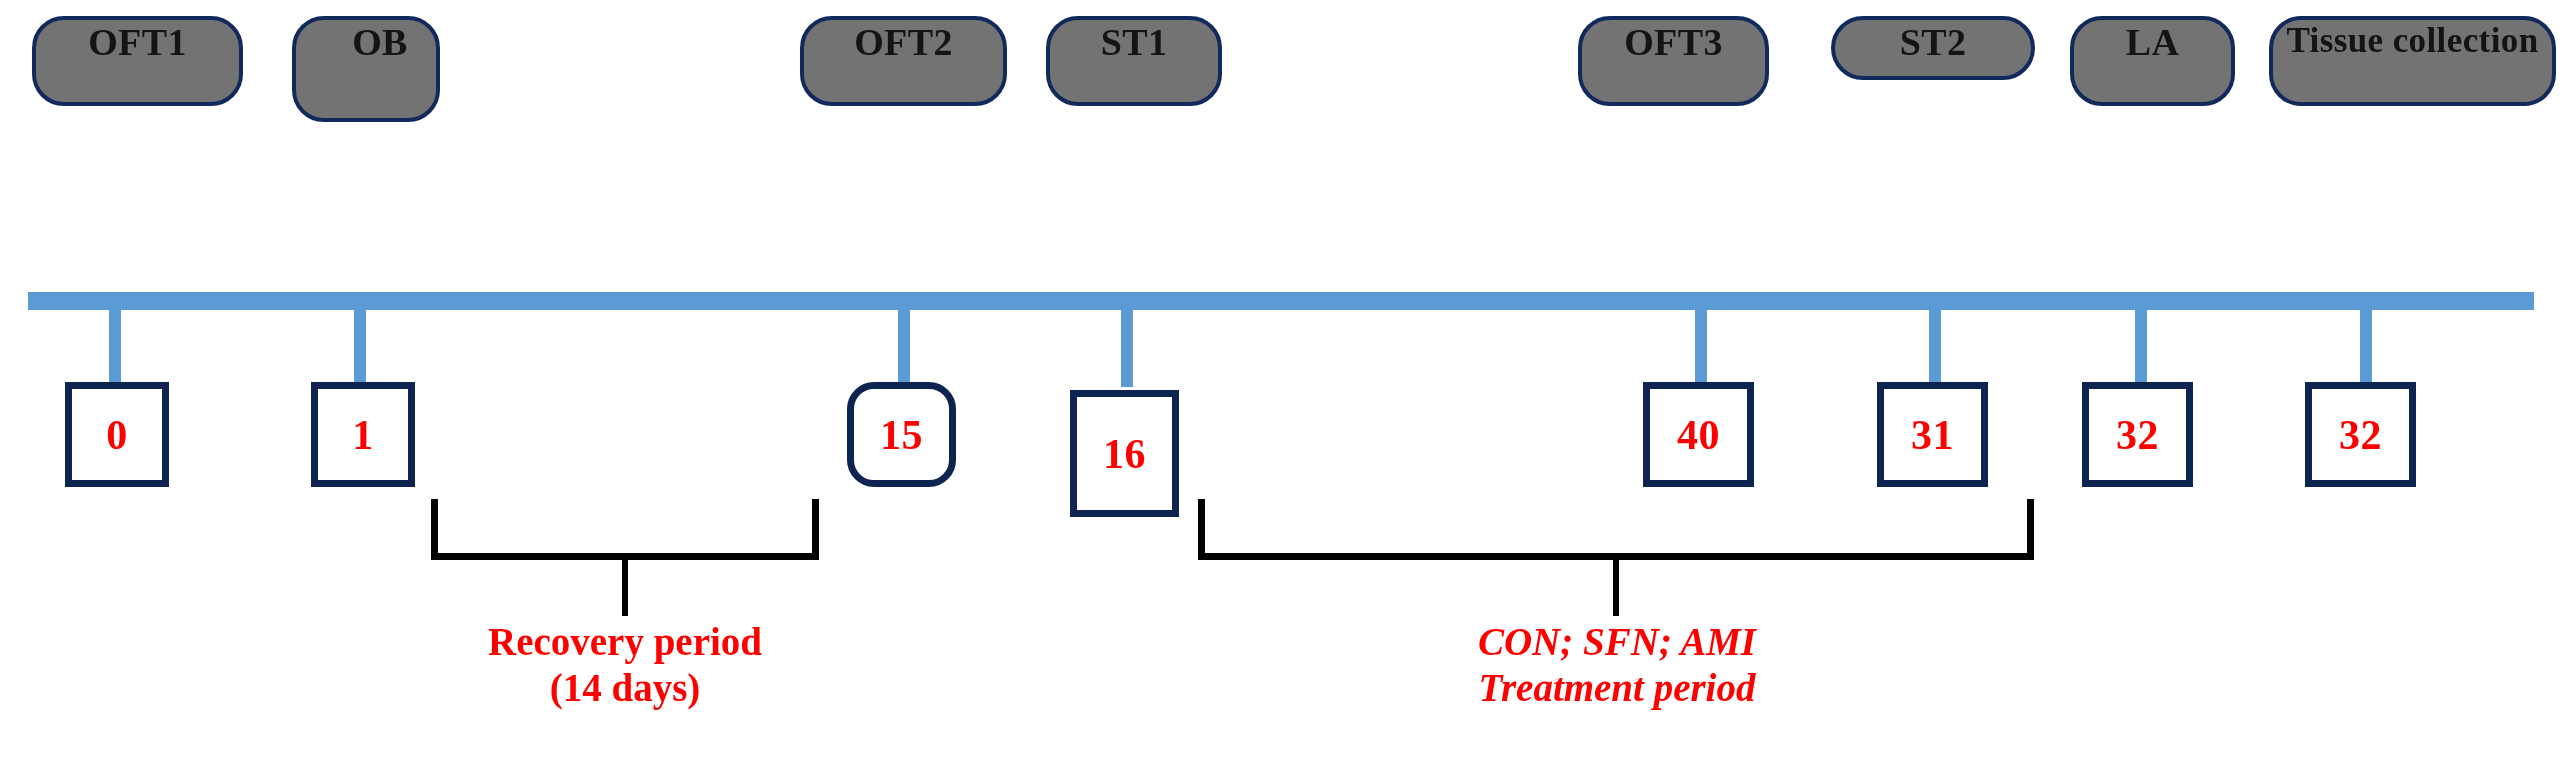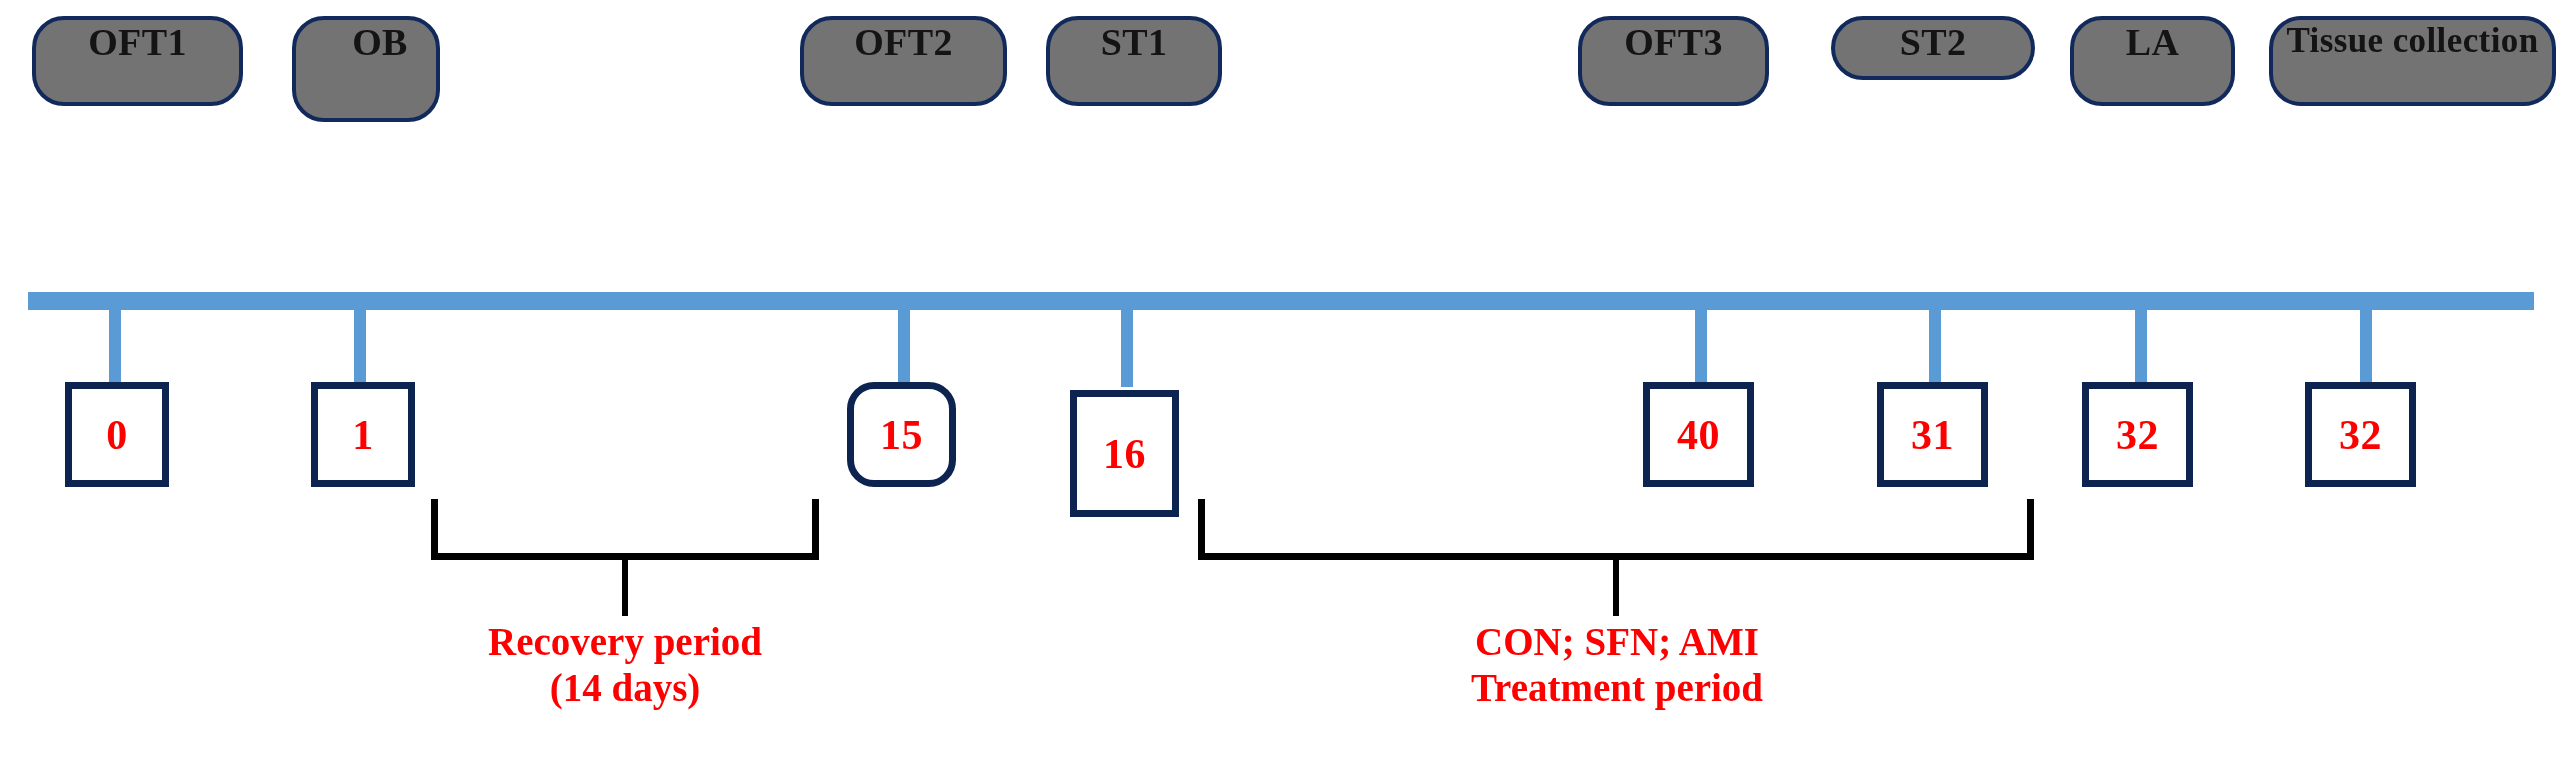--- a/index.html
+++ b/index.html
@@ -191,17 +191,17 @@
   </div>
   <div class="period-caption" style="left:414px; top:619px; width:422px;">Recovery period
 (14 days)</div>
 
   <div class="bracket" style="left:1198px; top:499px; width:836px; height:61px;">
     <div class="arm-left" style="height:61px;"></div>
     <div class="arm-right" style="height:61px;"></div>
     <div class="base" style="top:54px;"></div>
     <div class="drop" style="left:415px; top:61px; height:56px;"></div>
   </div>
-  <div class="period-caption" style="left:1371px; top:619px; width:492px;">CON; SFN; AMI
+  <div class="period-caption" style="left:1371px; top:619px; width:492px;font-style:italic;">CON; SFN; AMI
 Treatment period</div>
 
 </div>
 
 
 </body></html>

